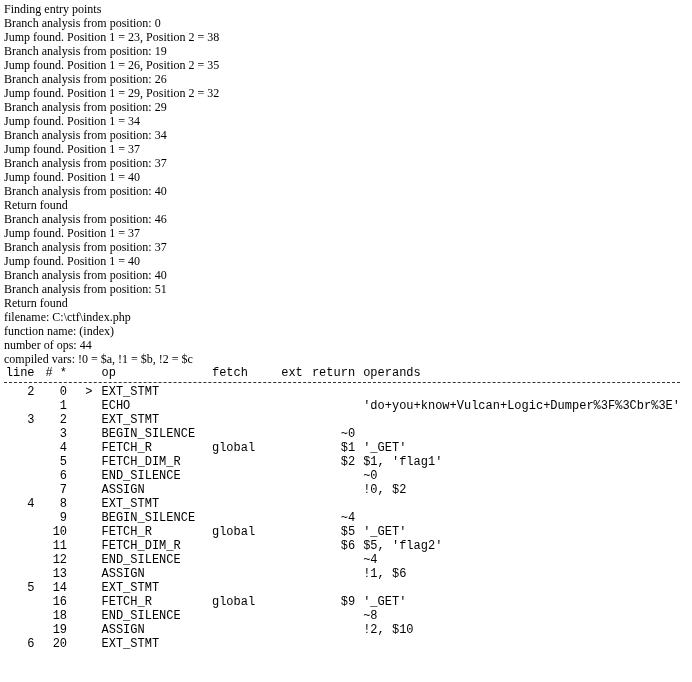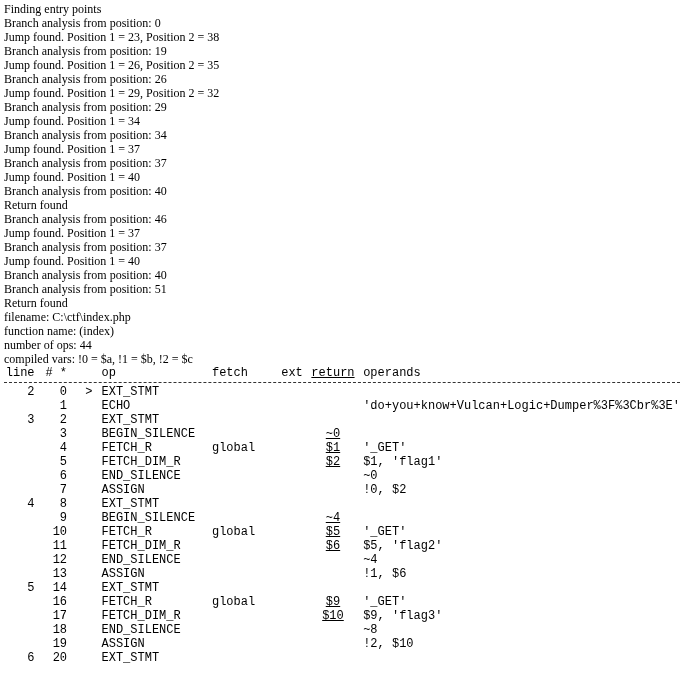--- a/index.html
+++ b/index.html
@@ -33,21 +33,21 @@
     vertical-align: top;
     white-space: pre;
   }
   td.c-line   { width: 40px; text-align: right; margin-top: 41px; }
   td.c-hash   { width: 40px; text-align: right; }
   td.c-star   { width: 14px; text-align: center; }
   td.c-gt     { width: 14px; text-align: left; }
   td.c-op     { width: 150px; }
   td.c-fetch  { width: 140px; }
   td.c-ext    { width: 40px; text-align: right; }
-  td.c-ret    { width: 50px; text-align: center; text-decoration: underline; }
+  td.c-ret    { width: 50px; text-align: right; }
   td.c-oper   { }
   tr.hdr td { font-weight: normal; }
 </style>
 </head>
 <body>
 
 <div class="wrap">
 
   <div id="preamble">
       <span class="line">Finding entry points</span>
@@ -276,31 +276,20 @@
           <td class="c-star"></td>
           <td class="c-gt"></td>
           <td class="c-op">FETCH_R</td>
           <td class="c-fetch">global</td>
           <td class="c-ext"></td>
           <td class="c-ret">$9</td>
           <td class="c-oper">'_GET'</td>
         </tr>
         <tr>
           <td class="c-line"></td>
-          <td class="c-hash">17</td>
-          <td class="c-star"></td>
-          <td class="c-gt"></td>
-          <td class="c-op">FETCH_DIM_R</td>
-          <td class="c-fetch"></td>
-          <td class="c-ext"></td>
-          <td class="c-ret">$10</td>
-          <td class="c-oper">$9, 'flag3'</td>
-        </tr>
-        <tr>
-          <td class="c-line"></td>
           <td class="c-hash">18</td>
           <td class="c-star"></td>
           <td class="c-gt"></td>
           <td class="c-op">END_SILENCE</td>
           <td class="c-fetch"></td>
           <td class="c-ext"></td>
           <td class="c-ret"></td>
           <td class="c-oper">~8</td>
         </tr>
         <tr>

